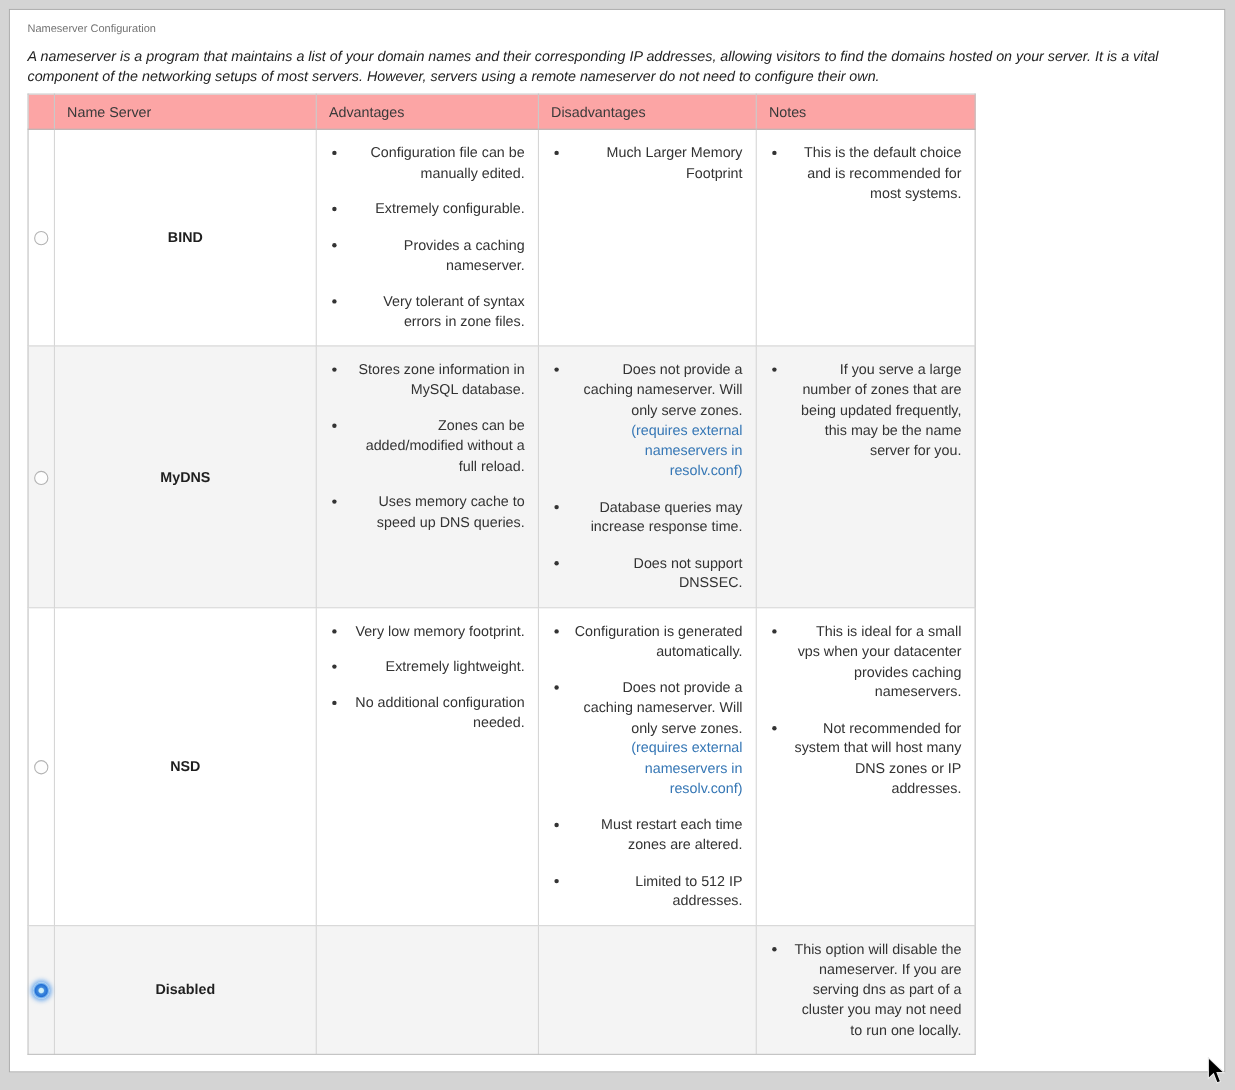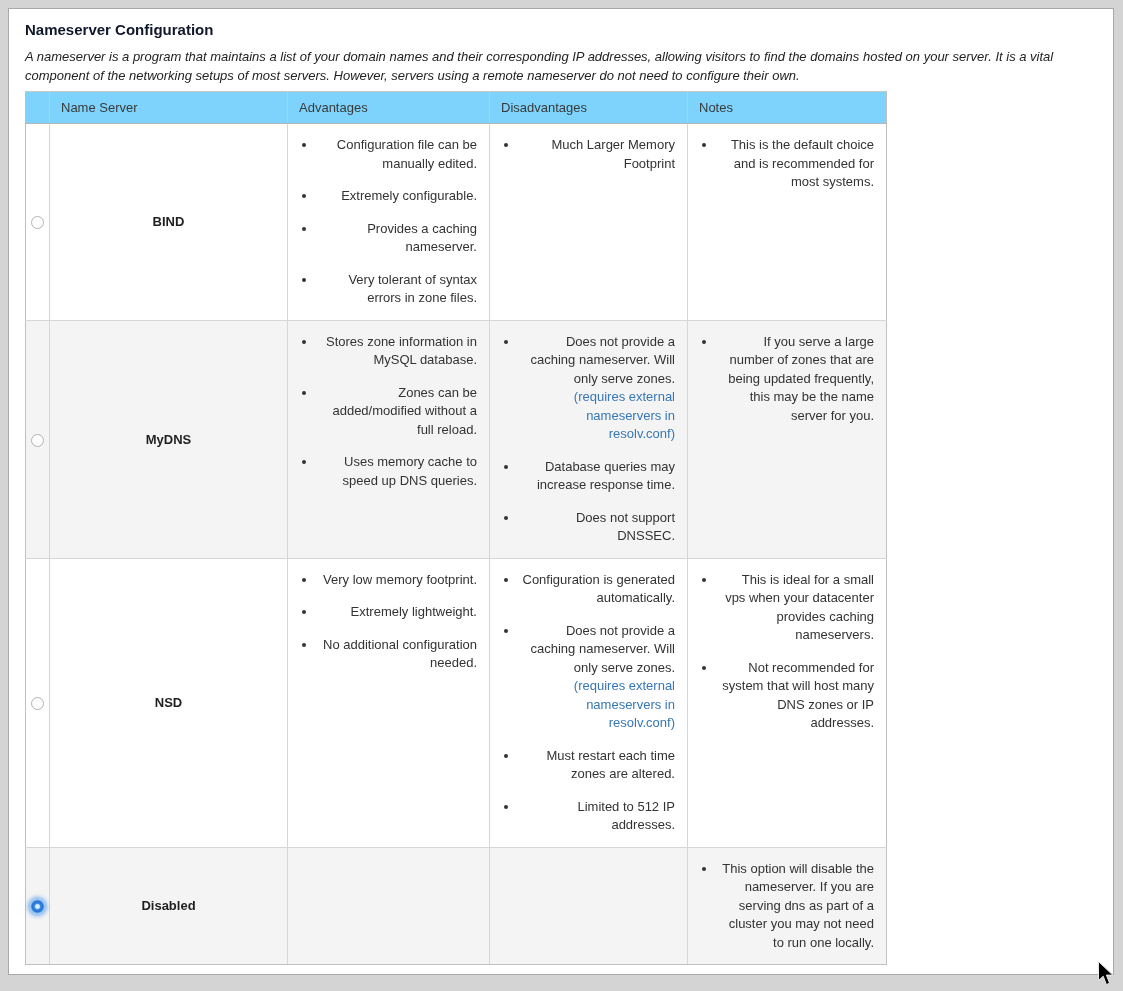--- a/index.html
+++ b/index.html
@@ -14,23 +14,23 @@
   .panel {
     position:absolute;
     left:8px; top:8px;
     width:1106px; height:967px;
     background:#ffffff;
     border:1px solid #a9a9a9;
     padding:12px 16px;
     overflow:hidden;
   }
   .page-title {
-    font-size:15px;
-    font-weight:bold;
-    color:#0f172a;
+    font-size:10px;
+    font-weight:normal;
+    color:#737373;
     margin-bottom:10px;
   }
   .page-desc {
     font-size:13px;
     font-style:italic;
     color:#222;
     line-height:18.5px;
     max-width:1072px;
     margin-bottom:6px;
   }
@@ -45,21 +45,21 @@
     width:861px;
     background:#fff;
   }
   .ns-table th, .ns-table td {
     border:1px solid #c9c9c9;
     font-size:13px;
     vertical-align:top;
     text-align:right;
   }
   .ns-table thead th {
-    background:#7dd3fc;
+    background:#fca5a5;
     border-bottom:1px solid #b5b5b5;
     text-align:left;
     font-weight:normal;
     color:#3a3a3a;
     padding:8px 11px;
     height:32px;
   }
   .ns-table td { border-color:#d6d6d6; }
   .ns-table tr td:first-child, .ns-table th:first-child { border-left-color:#c0c0c0; }
   .ns-table tr td:last-child, .ns-table th:last-child { border-right-color:#c0c0c0; }

